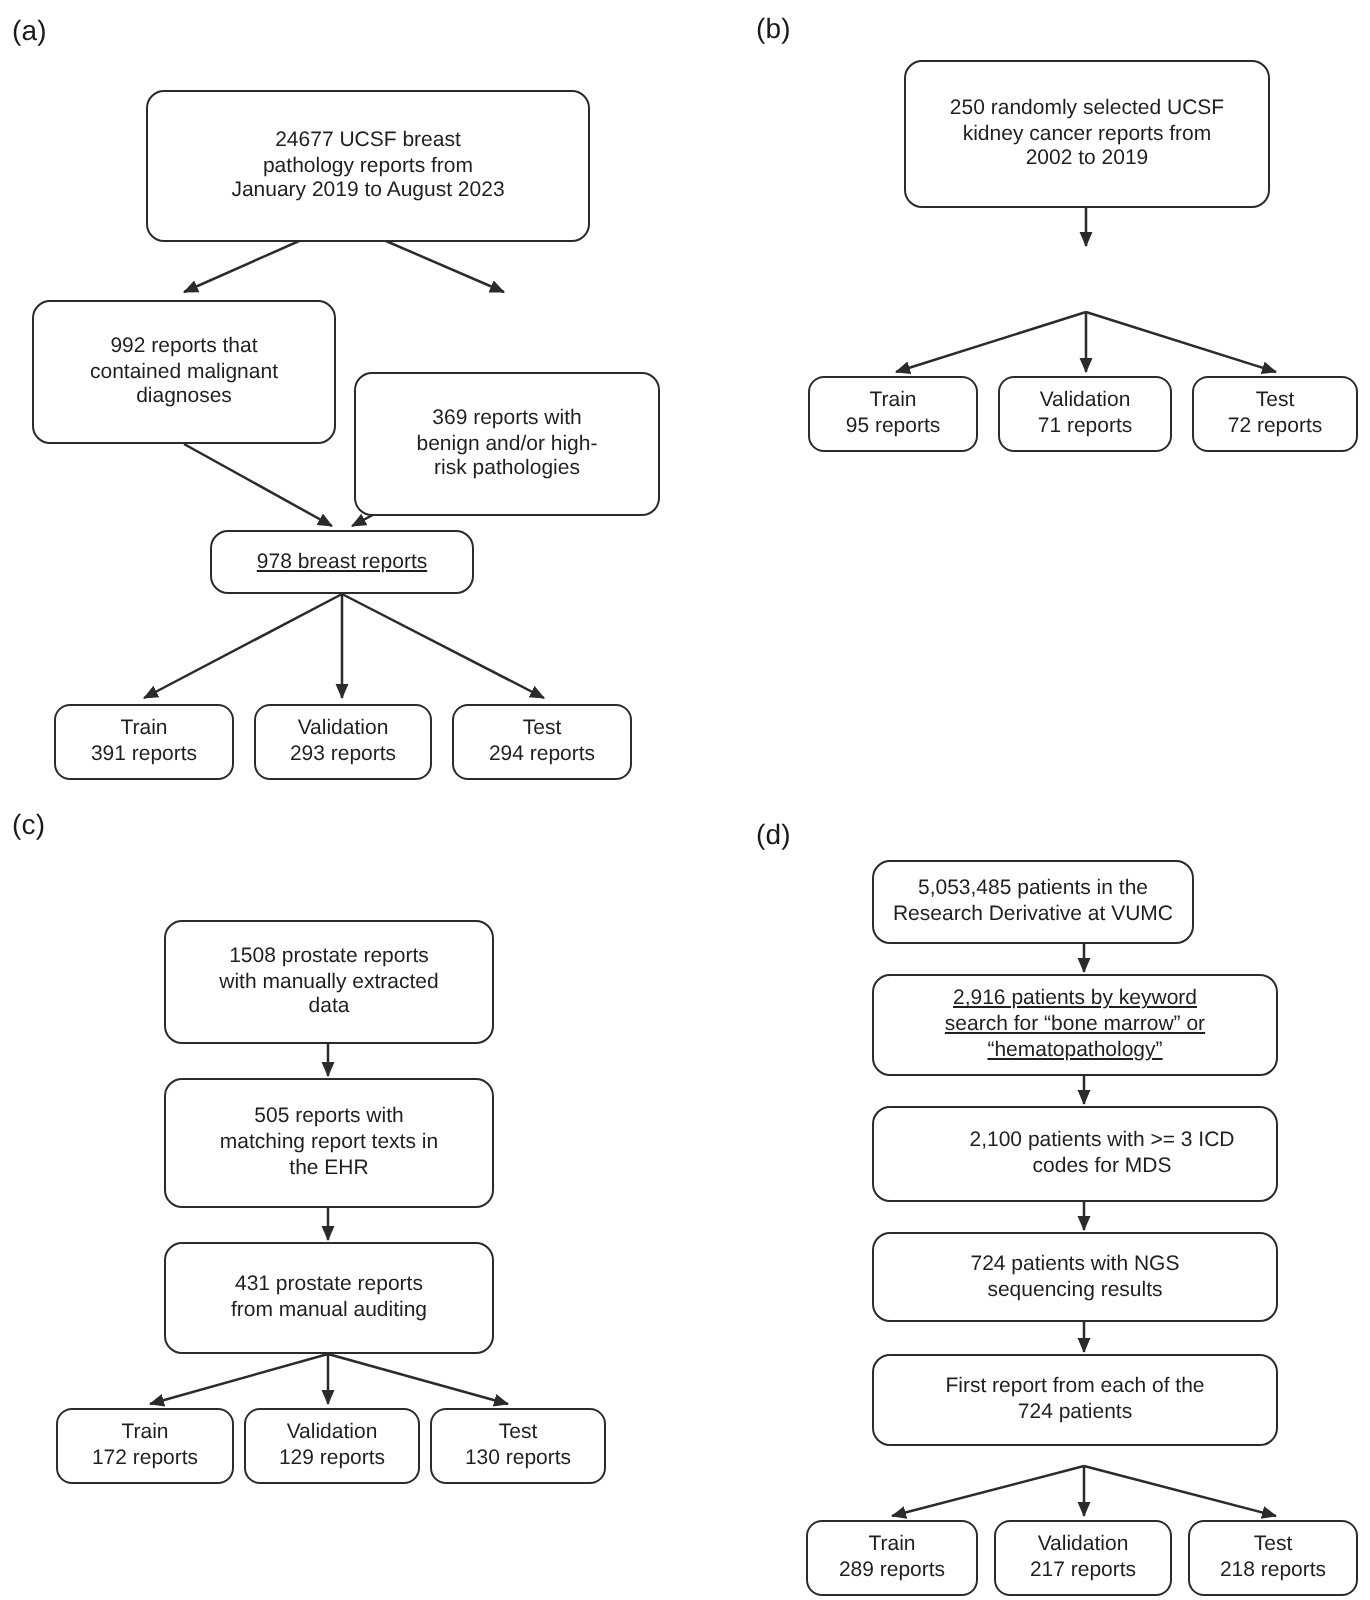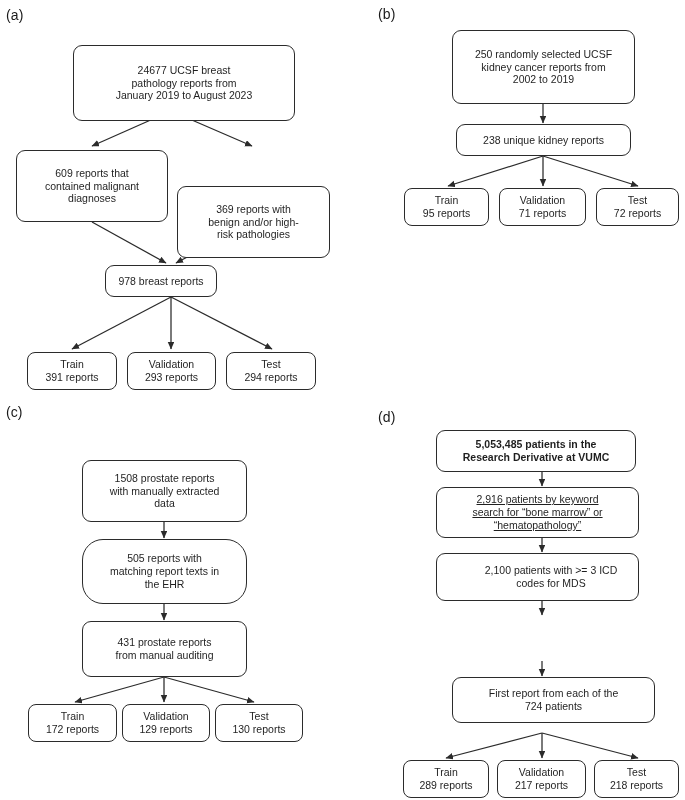--- a/index.html
+++ b/index.html
@@ -102,32 +102,32 @@
 
   <div class="panel-label" style="left:6px; top:7px;">(a)</div>
 
   <div class="node" style="left:73px; top:45px; width:222px; height:76px;">
     <span class="txt">24677 UCSF breast
 pathology reports from
 January 2019 to August 2023</span>
   </div>
 
   <div class="node" style="left:16px; top:150px; width:152px; height:72px;">
-    <span class="txt">609 reports that
+    <span class="txt">992 reports that
 contained malignant
 diagnoses</span>
   </div>
 
   <div class="node" style="left:177px; top:150px; width:153px; height:72px;margin-top:36px;">
     <span class="txt">369 reports with
 benign and/or high-
 risk pathologies</span>
   </div>
 
-  <div class="node" style="left:105px; top:265px; width:112px; height:32px;">
+  <div class="node" style="left:105px; top:265px; width:132px; height:32px;text-decoration:underline;">
     <span class="txt">978 breast reports</span>
   </div>
 
   <div class="node split" style="left:27px; top:352px; width:90px; height:38px;">
     <span class="txt">Train
 391 reports</span>
   </div>
 
   <div class="node split" style="left:127px; top:352px; width:89px; height:38px;">
     <span class="txt">Validation
@@ -140,23 +140,20 @@
   </div>
 
   <div class="panel-label" style="left:378px; top:6px;">(b)</div>
 
   <div class="node" style="left:452px; top:30px; width:183px; height:74px;">
     <span class="txt">250 randomly selected UCSF
 kidney cancer reports from
 2002 to 2019</span>
   </div>
 
-  <div class="node" style="left:456px; top:124px; width:175px; height:32px;">
-    <span class="txt">238 unique kidney reports</span>
-  </div>
 
   <div class="node split" style="left:404px; top:188px; width:85px; height:38px;">
     <span class="txt">Train
 95 reports</span>
   </div>
 
   <div class="node split" style="left:499px; top:188px; width:87px; height:38px;">
     <span class="txt">Validation
 71 reports</span>
   </div>
@@ -167,21 +164,21 @@
   </div>
 
   <div class="panel-label" style="left:6px; top:404px;">(c)</div>
 
   <div class="node" style="left:82px; top:460px; width:165px; height:62px;">
     <span class="txt">1508 prostate reports
 with manually extracted
 data</span>
   </div>
 
-  <div class="node" style="left:82px; top:539px; width:165px; height:65px;border-radius:21px;">
+  <div class="node" style="left:82px; top:539px; width:165px; height:65px;">
     <span class="txt">505 reports with
 matching report texts in
 the EHR</span>
   </div>
 
   <div class="node" style="left:82px; top:621px; width:165px; height:56px;justify-content:center;">
     <span class="txt">431 prostate reports
 from manual auditing</span>
   </div>
 
@@ -195,38 +192,42 @@
 129 reports</span>
   </div>
 
   <div class="node split" style="left:215px; top:704px; width:88px; height:38px;">
     <span class="txt">Test
 130 reports</span>
   </div>
 
   <div class="panel-label" style="left:378px; top:409px;">(d)</div>
 
-  <div class="node" style="left:436px; top:430px; width:200px; height:42px;font-weight:bold;">
+  <div class="node" style="left:436px; top:430px; width:161px; height:42px;">
     <span class="txt">5,053,485 patients in the
 Research Derivative at VUMC</span>
   </div>
 
   <div class="node" style="left:436px; top:487px; width:203px; height:51px;text-decoration:underline;">
     <span class="txt">2,916 patients by keyword
 search for “bone marrow” or
 “hematopathology”</span>
   </div>
 
   <div class="node" style="left:436px; top:553px; width:203px; height:48px;padding-left:32px;">
     <span class="txt">2,100 patients with &gt;= 3 ICD
 codes for MDS</span>
   </div>
 
-
-  <div class="node" style="left:436px; top:677px; width:203px; height:46px;margin-left:16px;">
+  <div class="node" style="left:436px; top:616px; width:203px; height:45px;">
+    <span class="txt">724 patients with NGS
+sequencing results</span>
+  </div>
+
+  <div class="node" style="left:436px; top:677px; width:203px; height:46px;">
     <span class="txt">First report from each of the
 724 patients</span>
   </div>
 
   <div class="node split" style="left:403px; top:760px; width:86px; height:38px;">
     <span class="txt">Train
 289 reports</span>
   </div>
 
   <div class="node split" style="left:497px; top:760px; width:89px; height:38px;">

